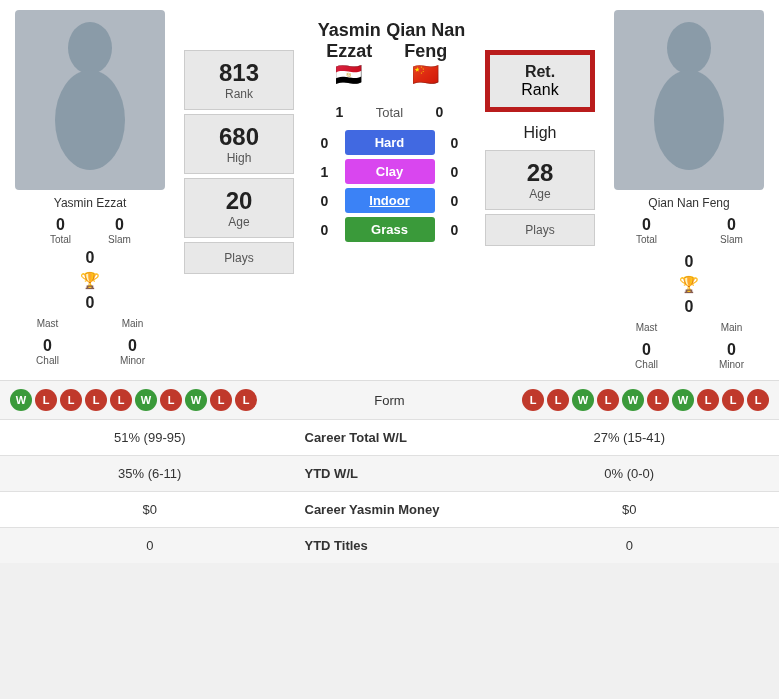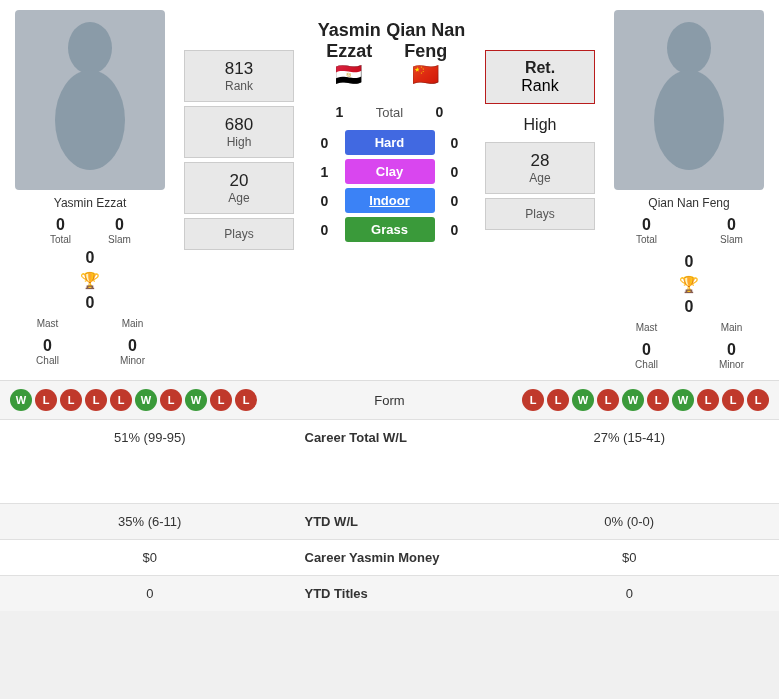--- a/index.html
+++ b/index.html
@@ -107,22 +107,22 @@
     .rank-box, .high-box, .age-box, .plays-box {
       width: 110px;
       background: #e8e8e8;
       border: 1px solid #ccc;
       text-align: center;
       padding: 8px 4px;
       margin-bottom: 4px;
     }
 
     .rank-box .main-val, .high-box .main-val, .age-box .main-val {
-      font-size: 17px;
-      font-weight: normal;
+      font-size: 24px;
+      font-weight: bold;
       color: #222;
     }
 
     .rank-box .sub-label, .high-box .sub-label, .age-box .sub-label, .plays-box .sub-label {
       font-size: 12px;
       color: #555;
     }
 
     
     .center-column {
@@ -207,21 +207,21 @@
     .right-middle-stats {
       display: flex;
       flex-direction: column;
       align-items: center;
       width: 120px;
     }
 
     .ret-box {
       width: 110px;
       background: #e8e8e8;
-      border: 1px solid #b91c1c;
+      border: 5px solid #b91c1c;
       text-align: center;
       padding: 8px 20px;
       margin-bottom: 4px;
     }
 
     .ret-main {
       font-size: 16px;
       font-weight: bold;
       color: #222;
     }
@@ -509,21 +509,21 @@
         <div class="form-badge badge-l">L</div>
       </div>
   </div>
 
   <div id="stats-rows">
       <div class="stats-row" style="background: rgb(255, 255, 255);">
       <div class="stats-left">51% (99-95)</div>
       <div class="stats-center-label" style="font-weight:bold;">Career Total W/L</div>
       <div class="stats-right">27% (15-41)</div>
     </div>
-      <div class="stats-row" style="background: rgb(245, 245, 245); margin-top: 48px;">
+      <div class="stats-row" style="background: rgb(245, 245, 245);">
       <div class="stats-left">35% (6-11)</div>
       <div class="stats-center-label" style="font-weight:bold;">YTD W/L</div>
       <div class="stats-right">0% (0-0)</div>
     </div>
       <div class="stats-row" style="background: rgb(255, 255, 255);">
       <div class="stats-left">$0</div>
       <div class="stats-center-label" style="font-weight:bold;">Career Yasmin Money</div>
       <div class="stats-right">$0</div>
     </div>
       <div class="stats-row" style="background: rgb(245, 245, 245);">

